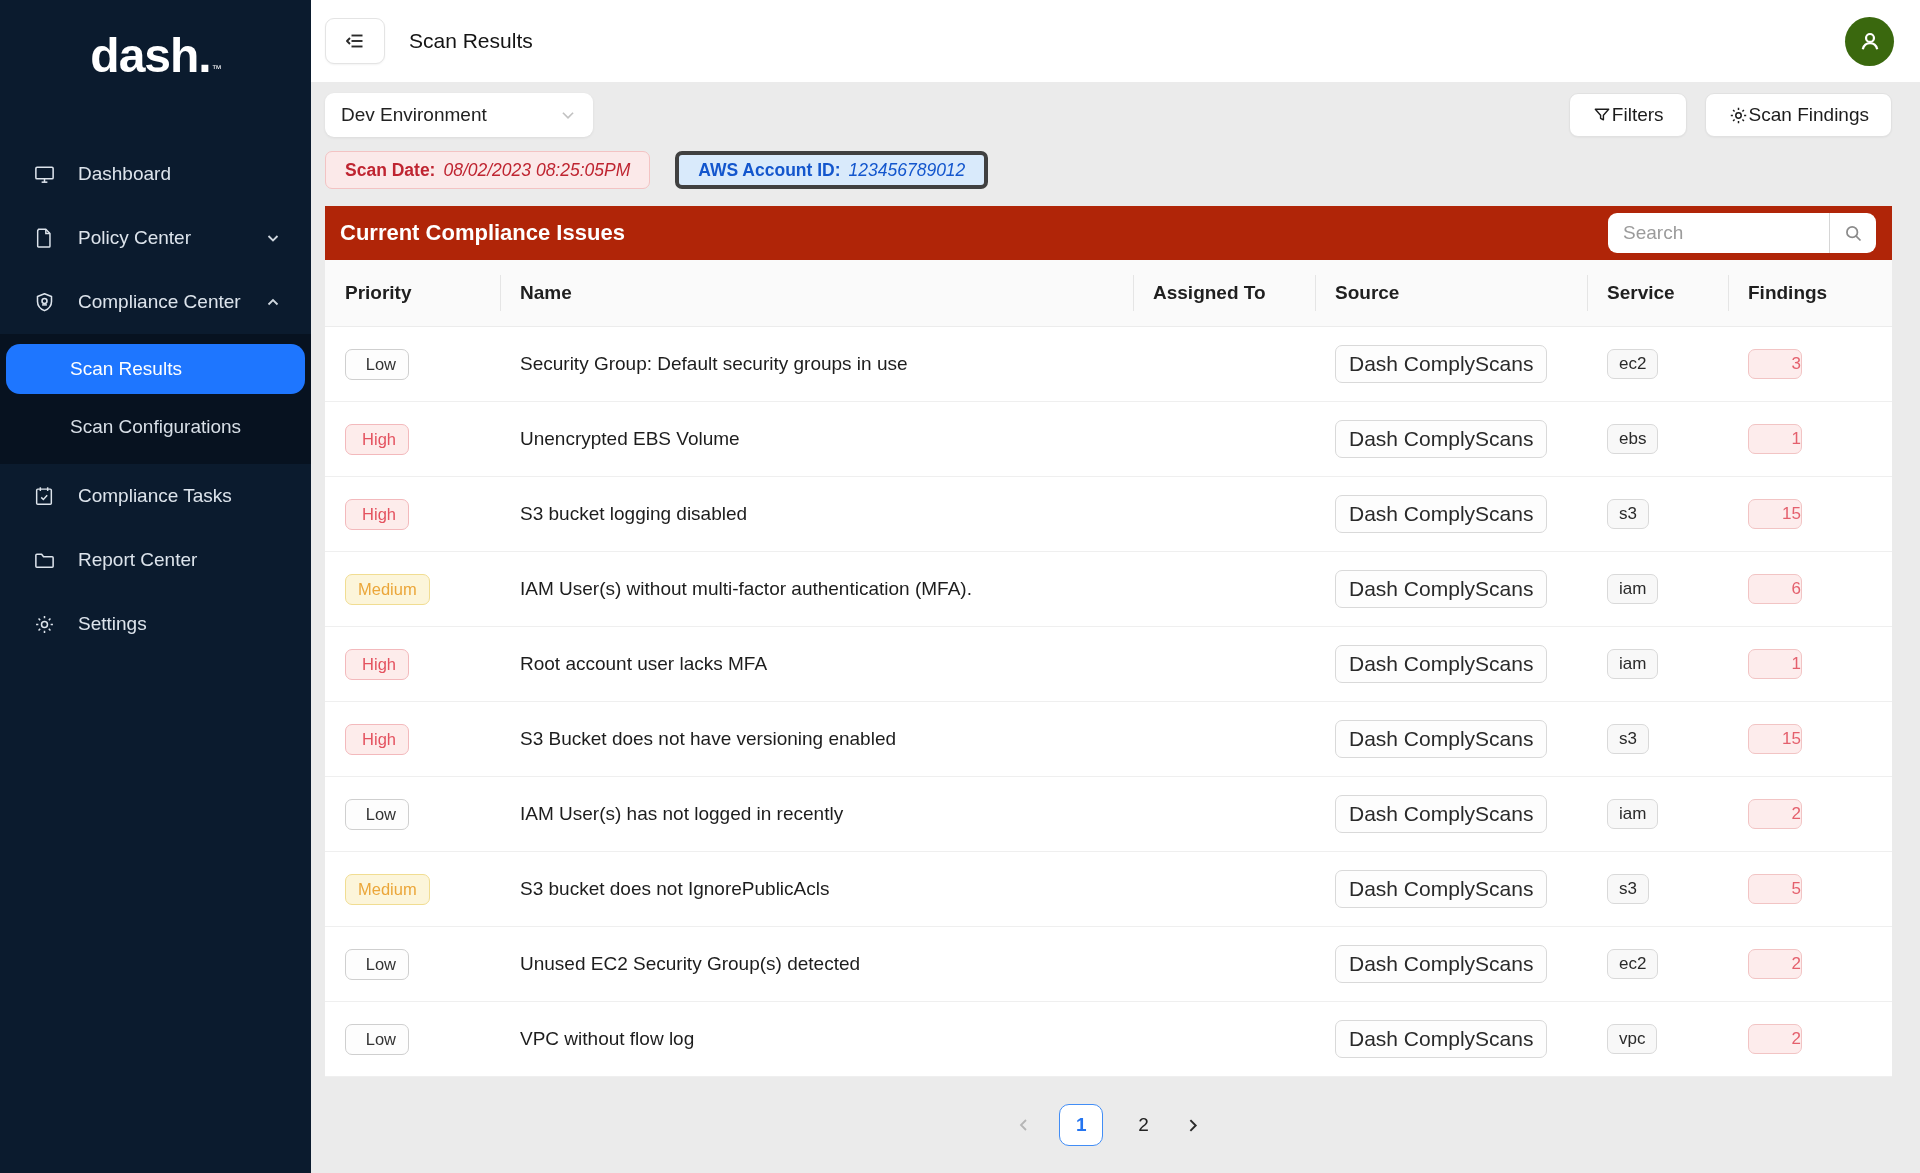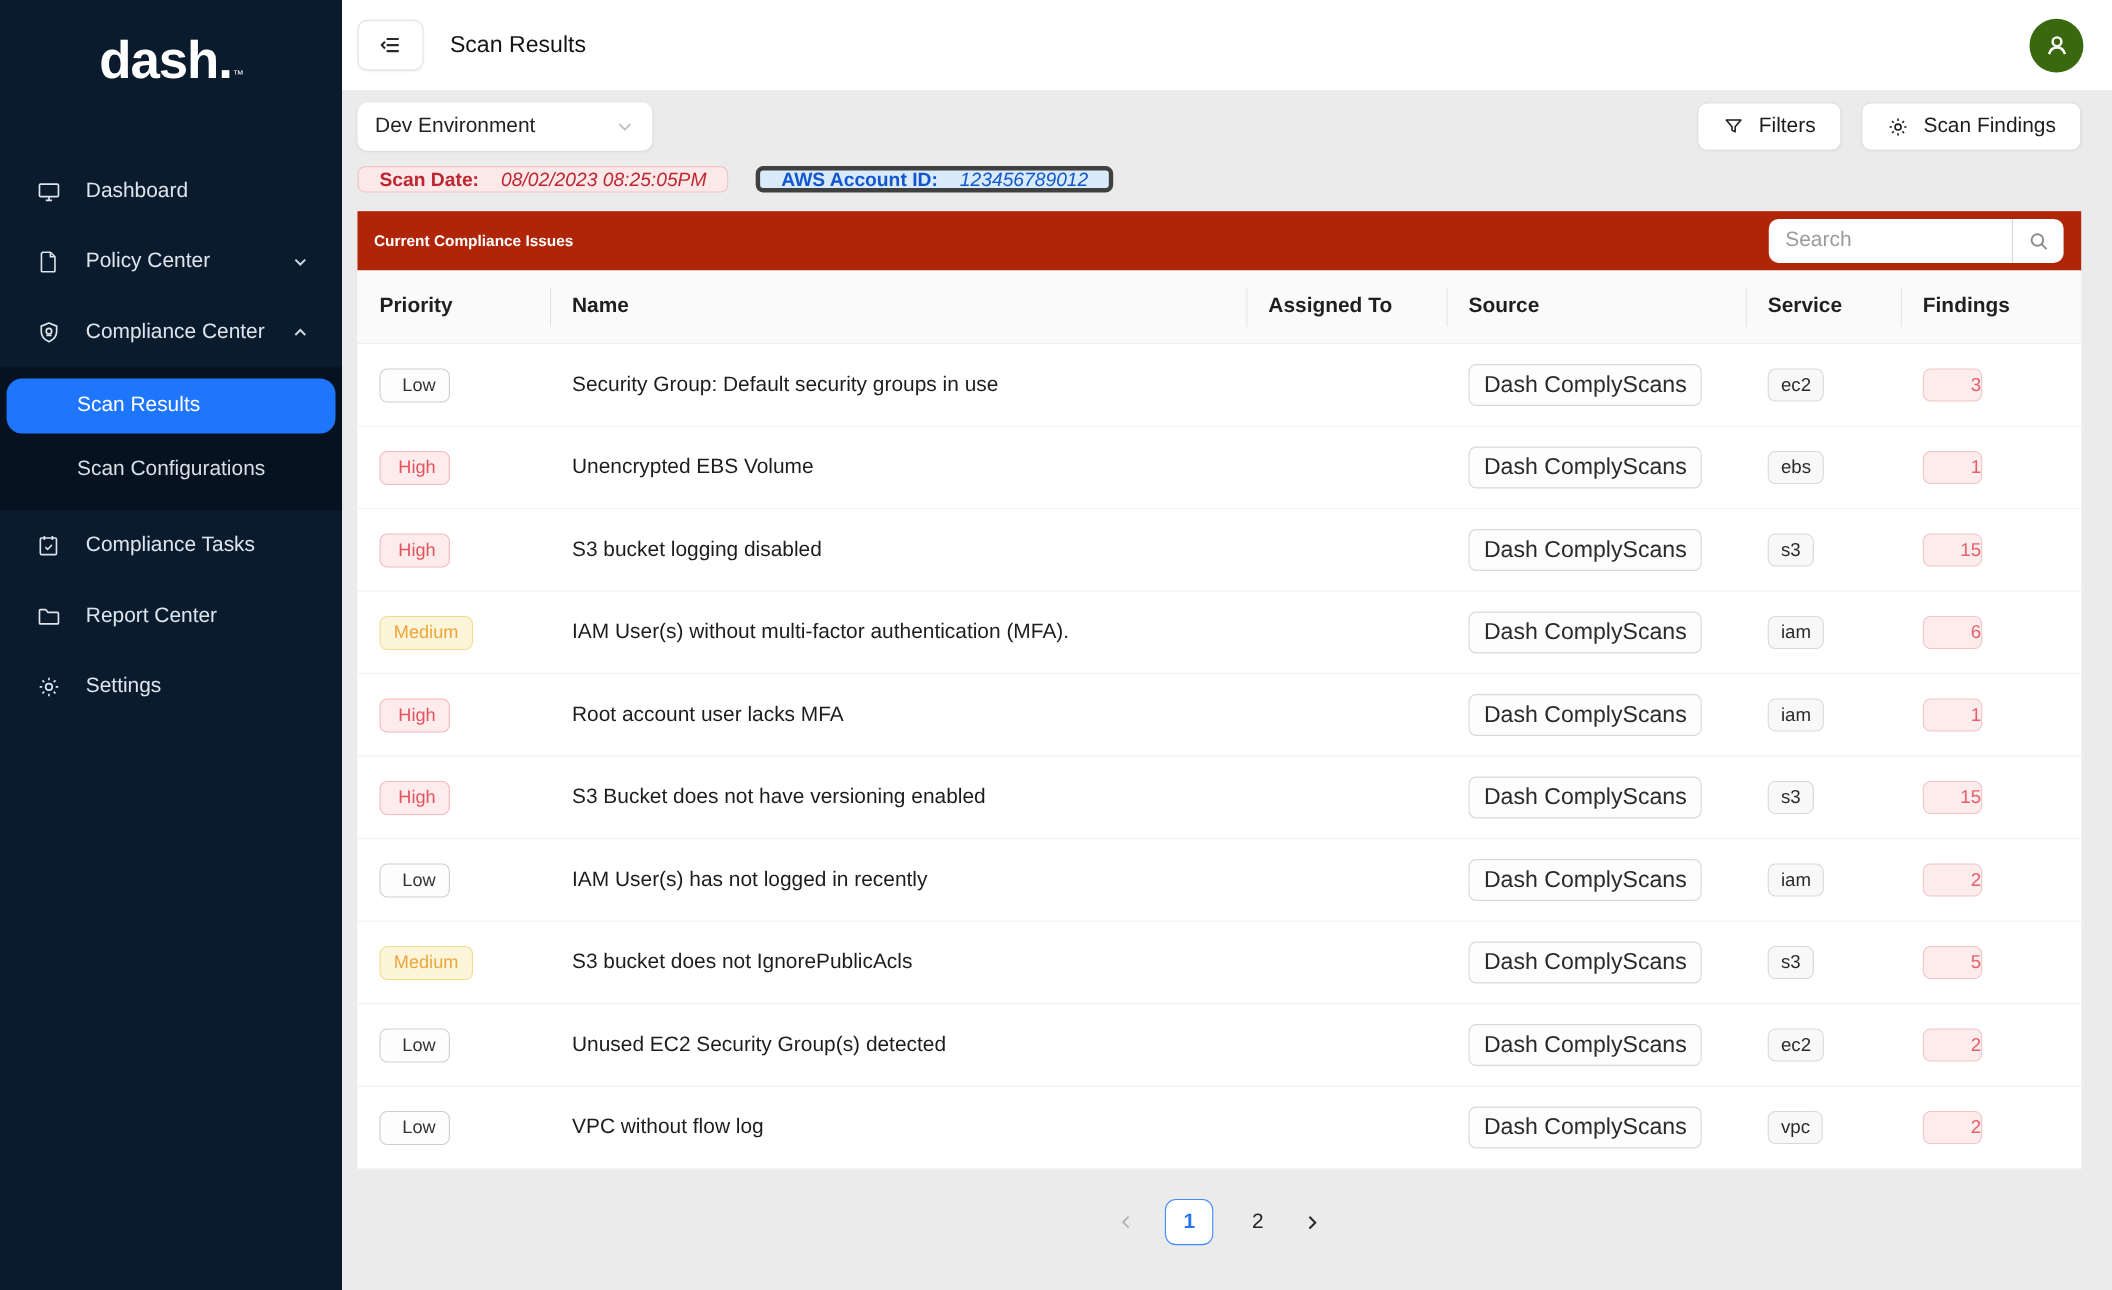--- a/index.html
+++ b/index.html
@@ -35,34 +35,34 @@
     display:flex; align-items:center; justify-content:center; cursor:pointer; }
 
   .content { flex:1; background:#ebebeb; padding:11px 28px 0 14px; }
   .toolbar-row { display:flex; justify-content:space-between; align-items:center; }
   .env-select { width:268px; height:44px; background:#ffffff; border-radius:9px;
     box-shadow:0 1px 3px rgba(0,0,0,.07); display:flex; align-items:center; padding:0 16px;
     font-size:19px; color:#222; cursor:pointer; }
   .env-select .chev { margin-left:auto; }
   .toolbar-buttons { display:flex; gap:18px; }
   .btn { height:44px; background:#fff; border:1px solid #e1e1e1; border-radius:9px; padding:0 22px;
-    font-size:19px; color:#1c1c1c; display:flex; align-items:center; gap:13px;
+    font-size:19px; color:#1c1c1c; display:flex; align-items:center; 
     box-shadow:0 1px 2px rgba(0,0,0,.04); cursor:pointer; }
 
   .badges-row { margin-top:14px; display:flex; gap:25px; }
-  .pill { height:24px; border-radius:7px; display:flex; align-items:center; padding:0 19px; font-size:17.5px;gap:12px; }
+  .pill { height:38px; border-radius:7px; display:flex; align-items:center; padding:0 19px; font-size:17.5px; }
   .pill .lab { font-weight:700; margin-right:8px; }
   .pill .val { font-style:italic; }
   .pill-scan { background:#fbe9e9; border:1px solid #f3c3c3; color:#bf2531; }
   .pill-aws { background:#d9eafb; border:4px solid #404040; color:#1356cd; }
 
   .panel { margin-top:17px; }
   .panel-head { height:54px; background:var(--header-red,#b02508); display:flex; align-items:center;
     justify-content:space-between; padding:0 16px 0 15px; }
-  .panel-title { color:#fff; font-size:14px; font-weight:700; }
+  .panel-title { color:#fff; font-size:22px; font-weight:700; }
   .search { width:268px; height:40px; background:#fff; border-radius:9px; display:flex; align-items:center; overflow:hidden; }
   .search input { flex:1; min-width:0; border:none; outline:none; padding:0 15px; font-size:19px; color:#444;
     font-family:inherit; }
   .search input::placeholder { color:#9b9b9b; }
   .search .sep { width:1px; height:40px; background:#d6d6d6; }
   .search .sicon { width:46px; height:40px; display:flex; align-items:center; justify-content:center; cursor:pointer; }
 
   .table { background:#fff; }
   .thead, .trow { display:grid; grid-template-columns:175px 633px 182px 272px 141px 139px; align-items:center; }
   .thead { height:67px; background:#fafafa; border-bottom:1px solid #ececec; font-size:19px; font-weight:600; color:#1f1f1f; }

